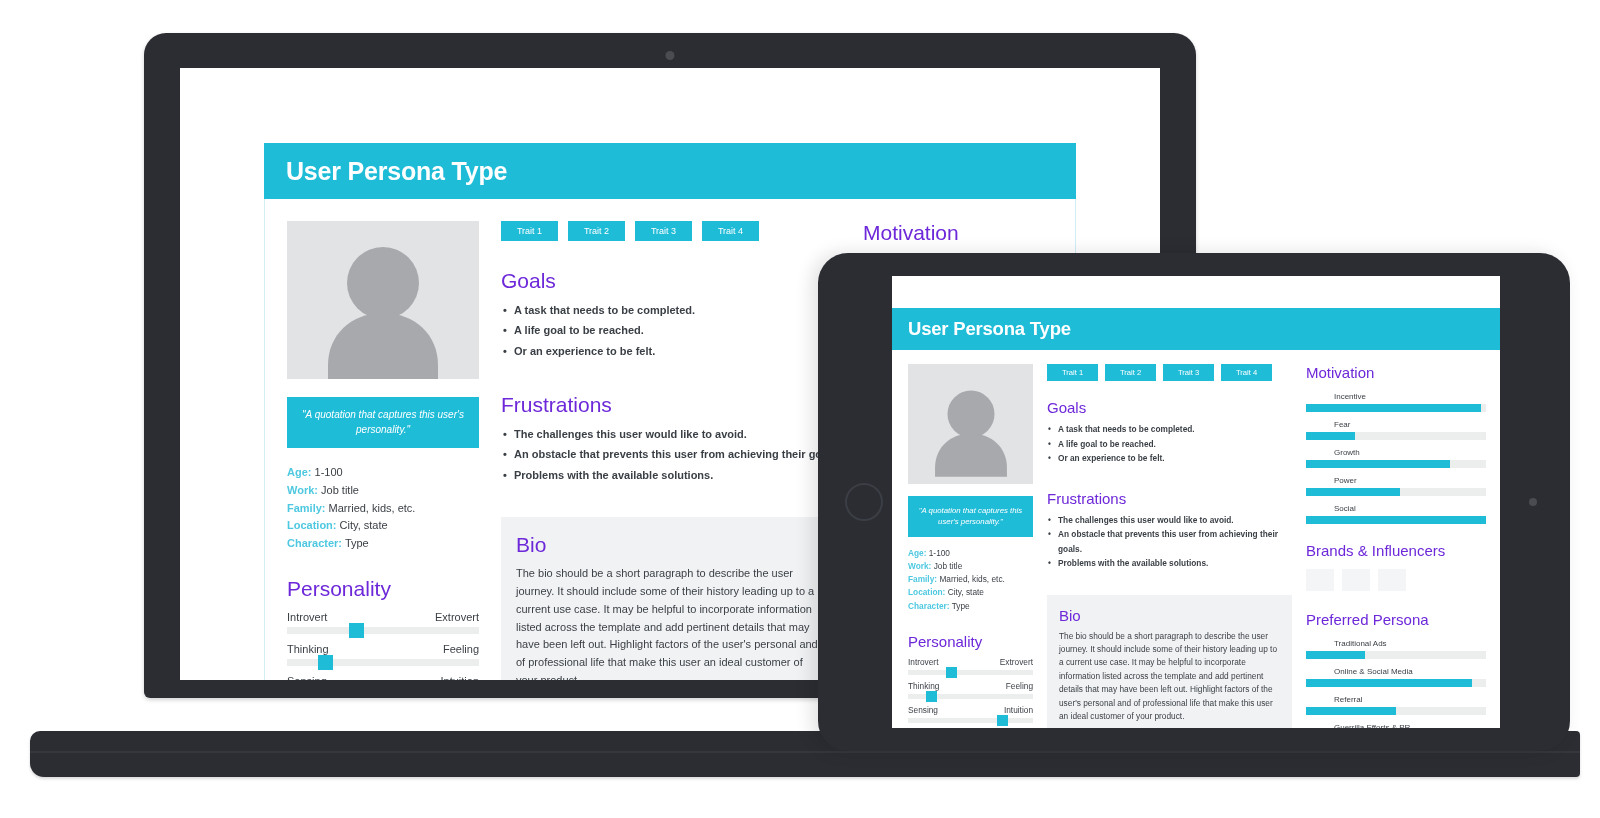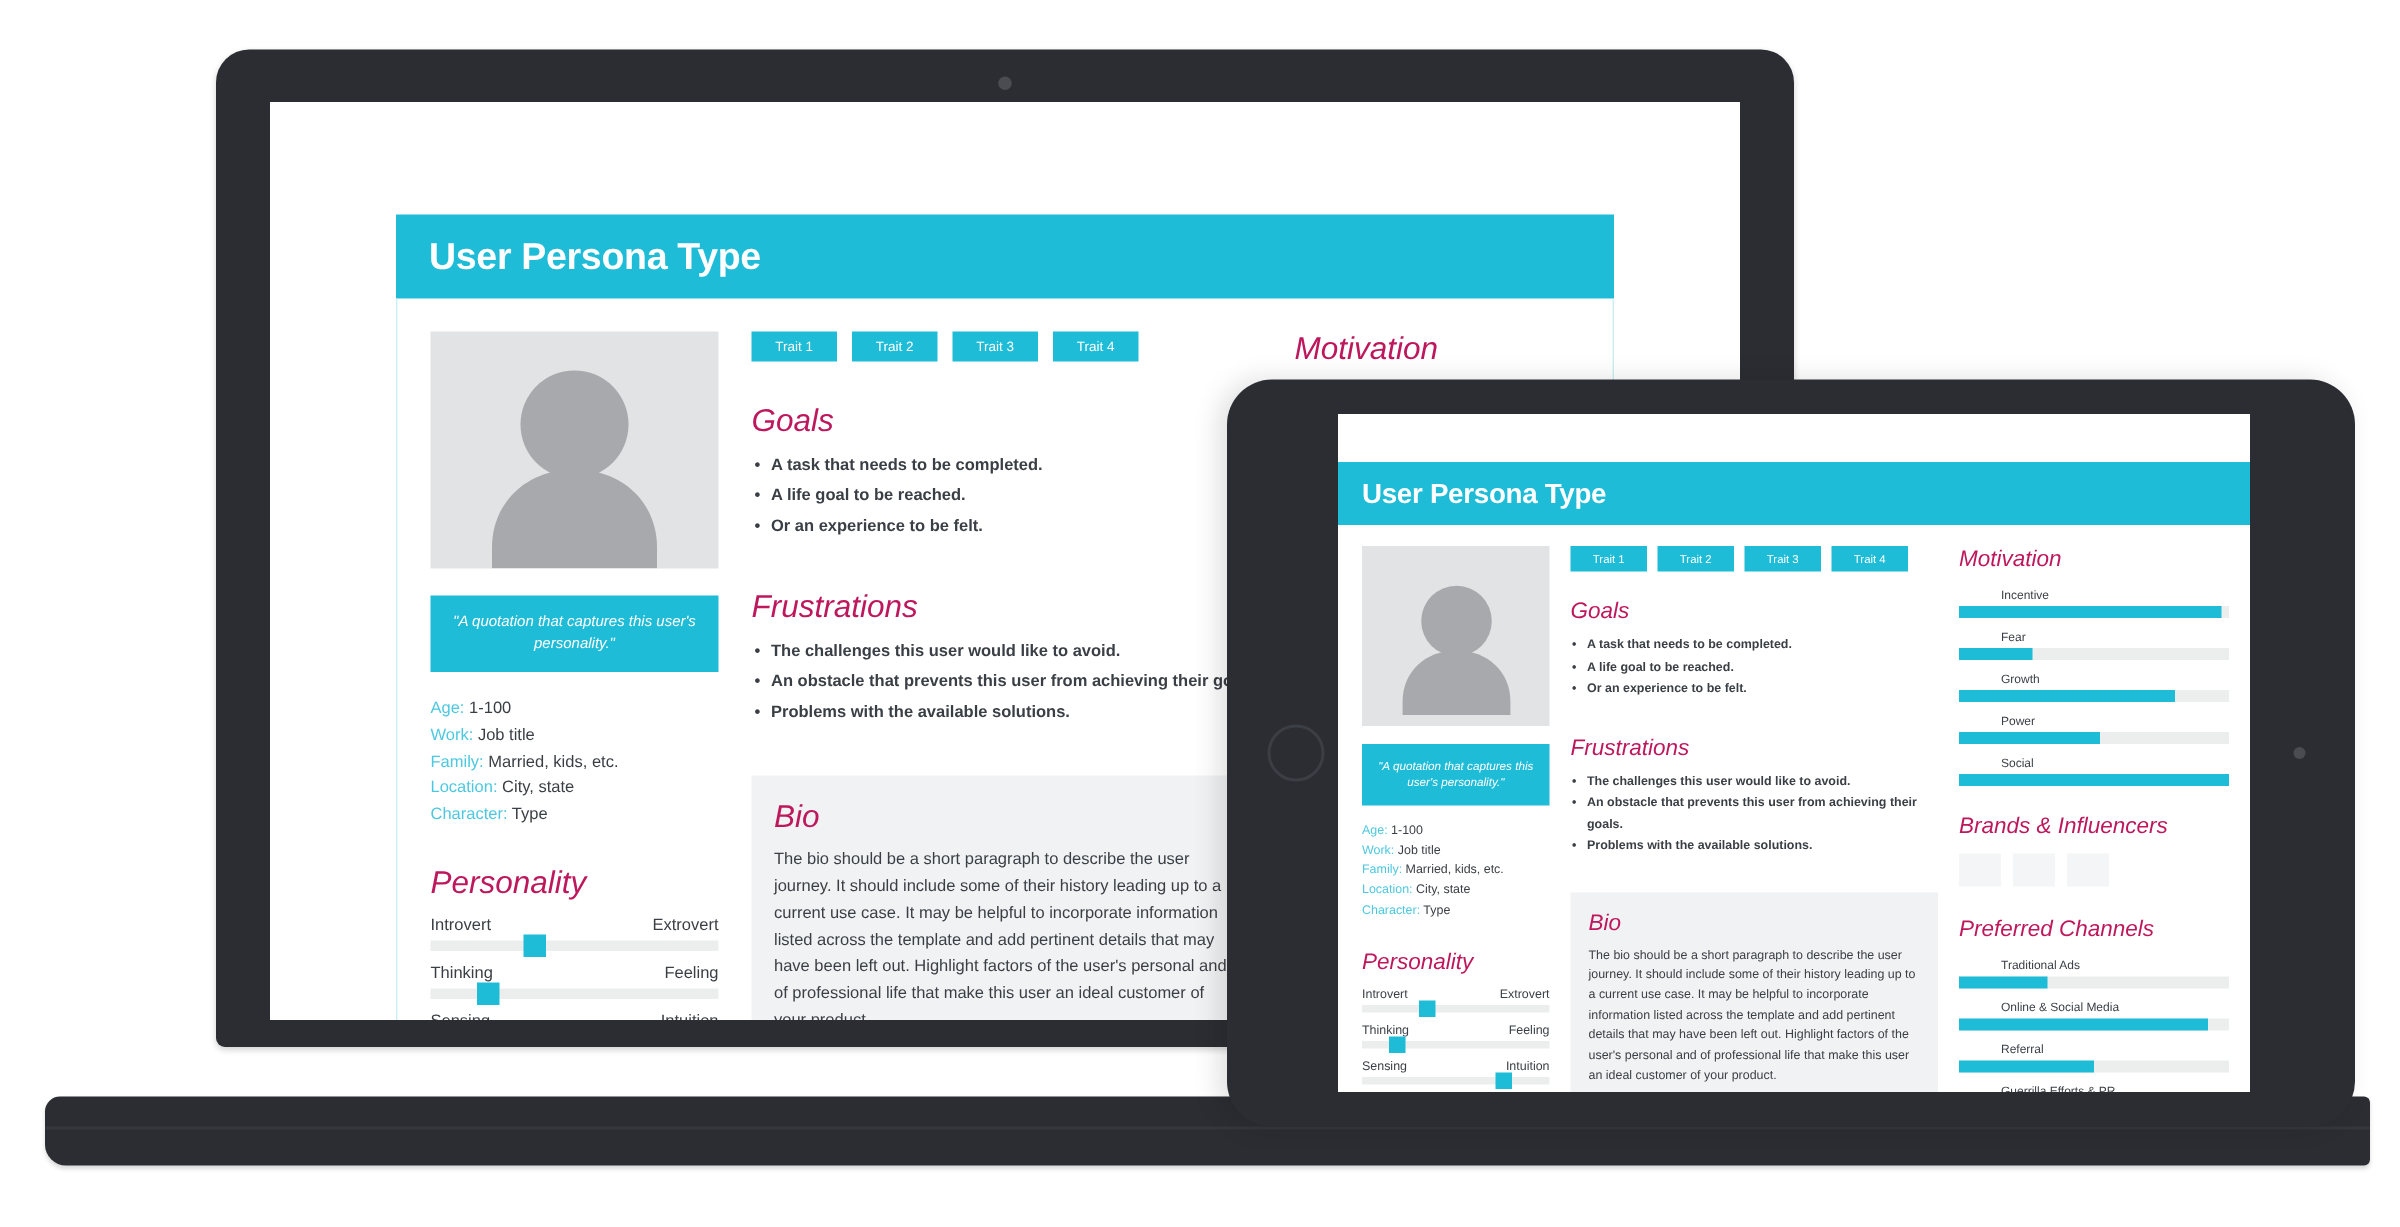--- a/index.html
+++ b/index.html
@@ -61,26 +61,26 @@
   }
   .tablet-screen {
     position: absolute; left: 74px; top: 23px; width: 608px; height: 452px;
     background: #ffffff; overflow: hidden;
   }
 
   
   .persona { background:#fff; }
   .p-header { background: #1fbcd8; color:#fff; display:flex; align-items:center; }
   .p-title { font-weight: bold; letter-spacing: -0.2px; }
-  .sec-h { color:#be185d; font-weight: normal; font-style: italic; }
+  .sec-h { color:#6d28d9; font-weight: normal; }
   .photo { background:#e2e3e5; position:relative; overflow:hidden; }
   .photo svg { position:absolute; left:50%; bottom:0; transform:translateX(-50%); }
   .quote { background:#1fbcd8; color:#fff; font-style: italic; text-align:center; }
   .meta-line { color:#3a3f45; }
-  .meta-key { color:#4dc8e0; }
+  .meta-key { color:#4dc8e0;font-weight:bold; }
   .trait {
     background:#1fbcd8; color:#fff; text-align:center; display:inline-block;
   }
   ul.bul { list-style:none; }
   ul.bul li { position:relative; color:#3a3f45;font-weight:bold; }
   ul.bul li::before {
     content:"•"; position:absolute; color:#3a3f45;
   }
   .bio-box { background:#f1f2f3; }
   .bio-p { color:#3a3f45; }
@@ -456,21 +456,21 @@
                 </div>
               </div>
 
               <div class="sec-h brands-h">Brands &amp; Influencers</div>
               <div class="brand-icons">
                 <div class="bi"></div>
                 <div class="bi"></div>
                 <div class="bi"></div>
               </div>
 
-              <div class="sec-h channels-h">Preferred Channels</div>
+              <div class="sec-h channels-h">Preferred Persona</div>
 
               <div>
                 <div class="bar-label">Traditional Ads</div>
                 <div class="bar-track">
                   <div class="bar-fill" style="width: 33%;"></div>
                 </div>
               </div>
               <div>
                 <div class="bar-label">Online &amp; Social Media</div>
                 <div class="bar-track">

